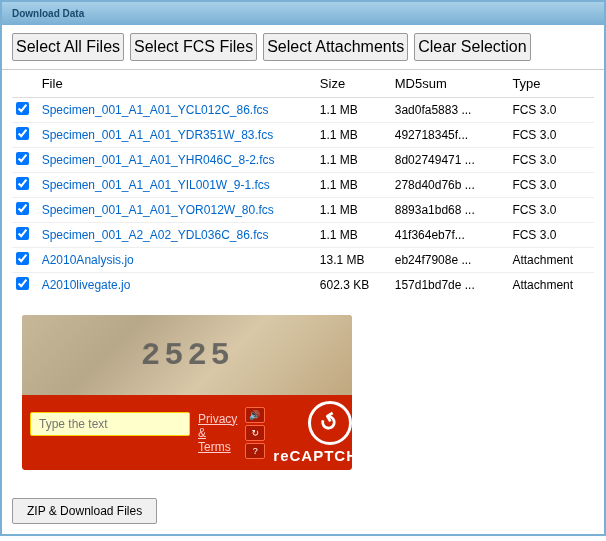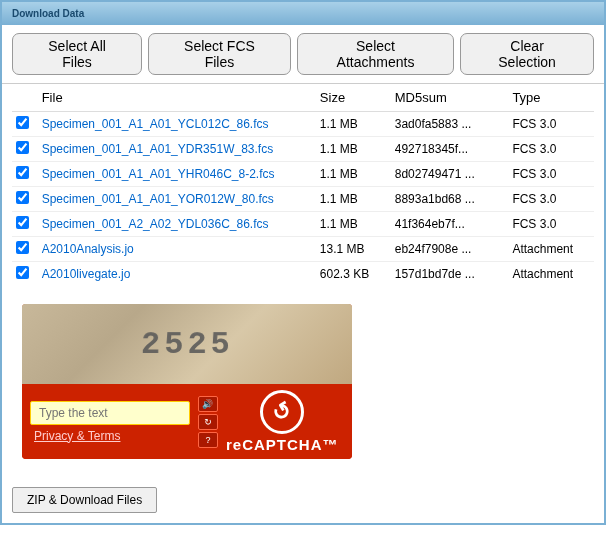--- a/index.html
+++ b/index.html
@@ -20,26 +20,26 @@
       font-size: 10px;
       color: #1a4a6e;
     }
     .toolbar {
       padding: 8px 10px;
       display: flex;
       gap: 6px;
       border-bottom: 1px solid #ccc;
     }
     .toolbar button {
-      padding: 4px 21px;
-      font-size: 14px;
+      padding: 4px 3px;
+      font-size: 16px;
       background: #f0f0f0;
       border: 1px solid #999;
       cursor: pointer;
-      border-radius: 7px;
+      border-radius: 2px;
     }
     .file-table {
       width: 100%;
       border-collapse: collapse;
       padding: 0 10px;
     }
     .file-table th {
       text-align: left;
       padding: 6px 4px;
       font-weight: normal;
@@ -239,20 +239,27 @@
           </tr>
           <tr>
             <td class="col-check"><input type="checkbox" checked="" style=""></td>
             <td class="col-file"><a href="#">Specimen_001_A1_A01_YHR046C_8-2.fcs</a></td>
             <td class="col-size">1.1 MB</td>
             <td class="col-md5">8d02749471 ...</td>
             <td class="col-type">FCS 3.0</td>
           </tr>
           <tr>
             <td class="col-check"><input type="checkbox" checked="" style=""></td>
+            <td class="col-file"><a href="#">Specimen_001_A1_A01_YIL001W_9-1.fcs</a></td>
+            <td class="col-size">1.1 MB</td>
+            <td class="col-md5">278d40d76b ...</td>
+            <td class="col-type">FCS 3.0</td>
+          </tr>
+          <tr>
+            <td class="col-check"><input type="checkbox" checked="" style=""></td>
             <td class="col-file"><a href="#">Specimen_001_A1_A01_YOR012W_80.fcs</a></td>
             <td class="col-size">1.1 MB</td>
             <td class="col-md5">8893a1bd68 ...</td>
             <td class="col-type">FCS 3.0</td>
           </tr>
           <tr>
             <td class="col-check"><input type="checkbox" checked="" style=""></td>
             <td class="col-file"><a href="#">Specimen_001_A2_A02_YDL036C_86.fcs</a></td>
             <td class="col-size">1.1 MB</td>
             <td class="col-md5">41f364eb7f...</td>
@@ -277,21 +284,21 @@
   </div>
 
   <div style="padding: 8px 10px;">
     <div class="captcha-section">
       <div class="captcha-image-area">
         <div class="captcha-image-bg">
           <span class="captcha-text-overlay">2525</span>
         </div>
       </div>
       <div class="captcha-bottom">
-        <div style="display:flex; flex-direction:column; gap:4px; align-items:flex-start;">
+        <div style="display:flex; flex-direction:row; gap:4px; align-items:flex-start;">
           <input type="text" class="captcha-input" placeholder="Type the text" style="">
           <span class="privacy-terms-area">
             <span class="privacy-link">Privacy &amp; Terms</span>
           </span>
         </div>
         <div class="captcha-icons">
           <div class="captcha-icon-btn">🔊</div>
           <div class="captcha-icon-btn">↻</div>
           <div class="captcha-icon-btn">?</div>
         </div>

